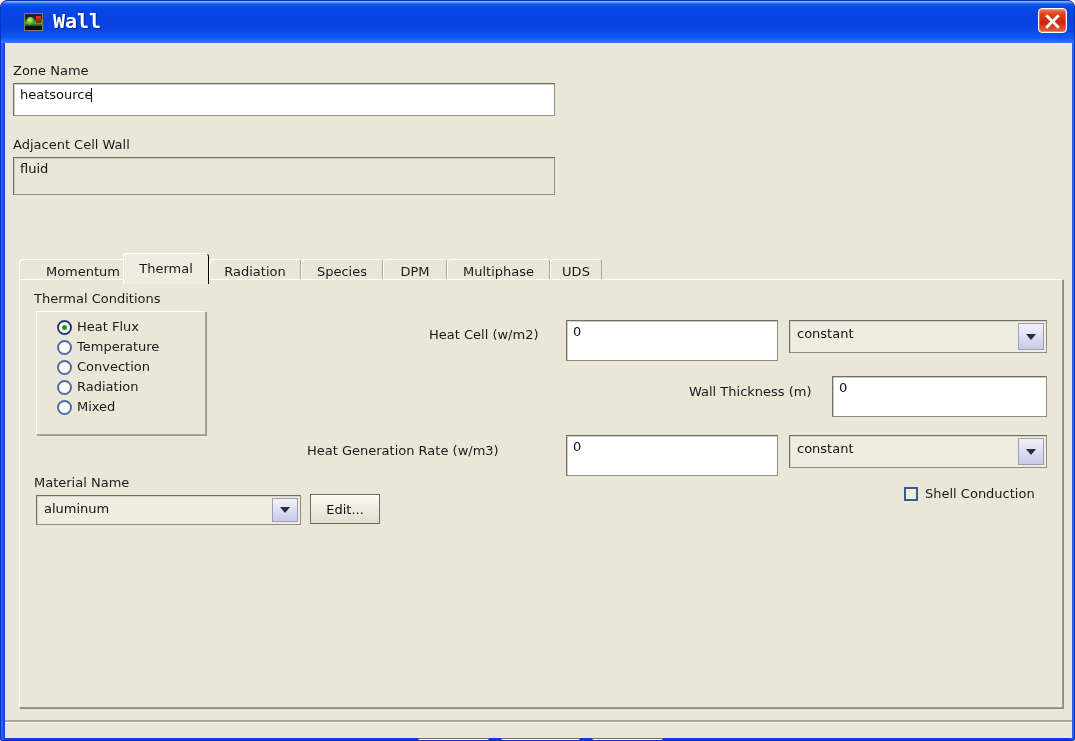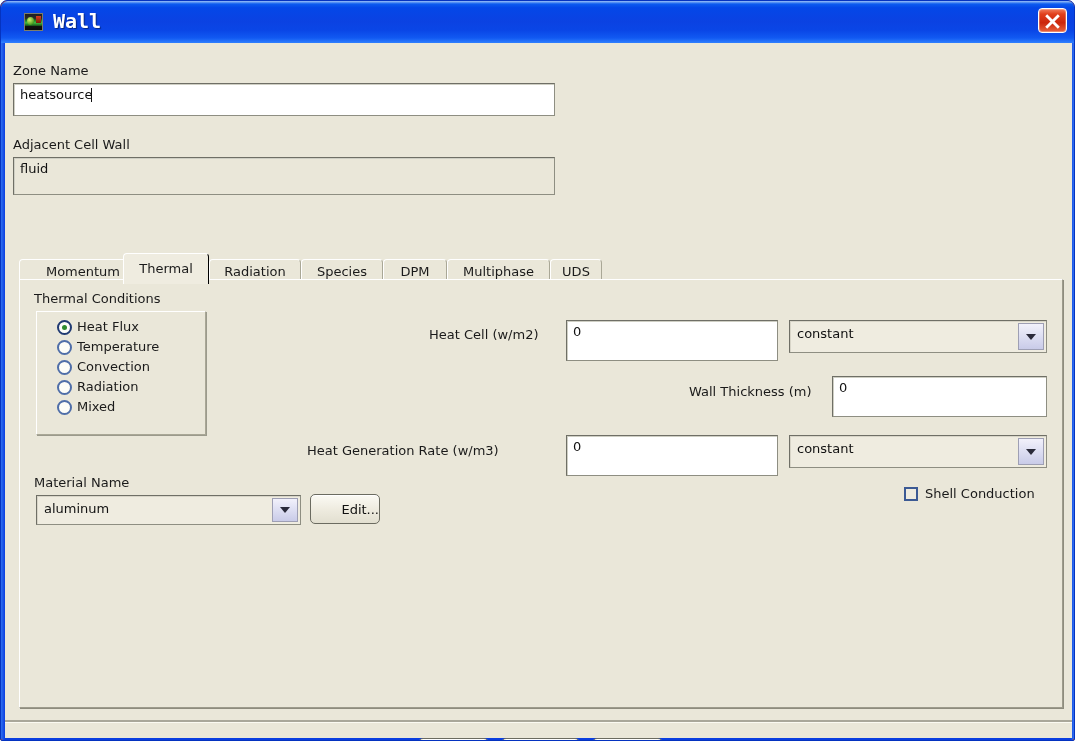--- a/index.html
+++ b/index.html
@@ -177,25 +177,25 @@
     border-right: 5px solid transparent;
     border-top: 6px solid #2a2a3a;
   }
 
   
   .btn {
     position: absolute;
     box-sizing: border-box;
     background: linear-gradient(to bottom, #fbfaf4 0%, #eeebdf 52%, #e2dfd0 100%);
     border: 1px solid #6b6b60;
-    border-radius: 5px;
+    border-radius: 0;
     font-family: "DejaVu Sans", sans-serif;
     font-size: 13px;
     color: #111;
-    text-align: right;
+    text-align: center;
     cursor: pointer;
     box-shadow: inset 0 1px 0 #ffffff;
     line-height: 1;
   }
   .btn span { position: relative; top: 50%; transform: translateY(-50%); display: inline-block; }
   .btn.focused::before {
     content: "";
     position: absolute;
     left: 2px; top: 2px; right: 2px; bottom: 2px;
     border: 1px dotted #333;

